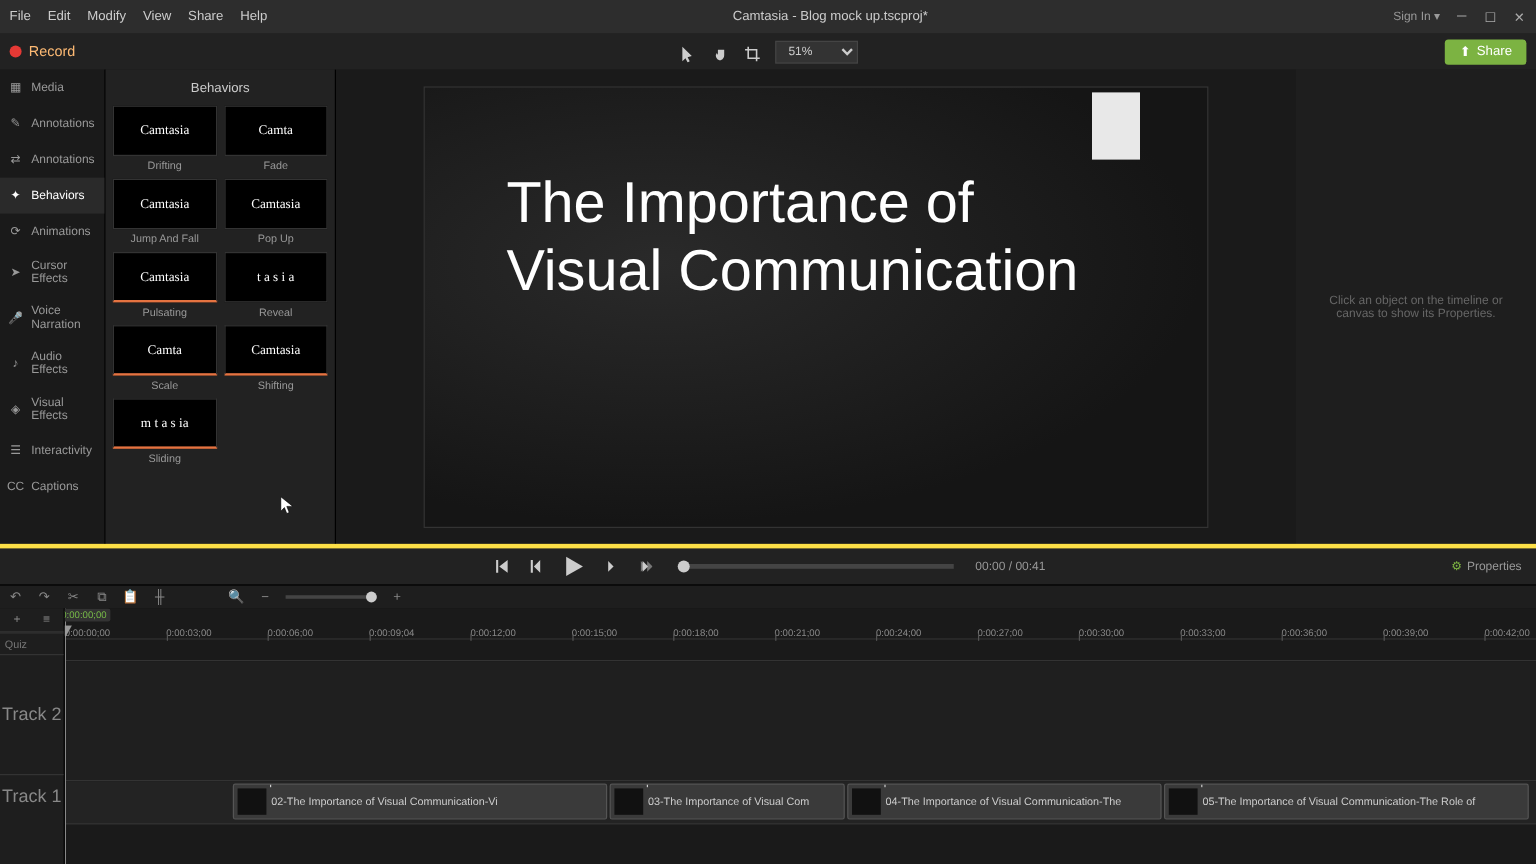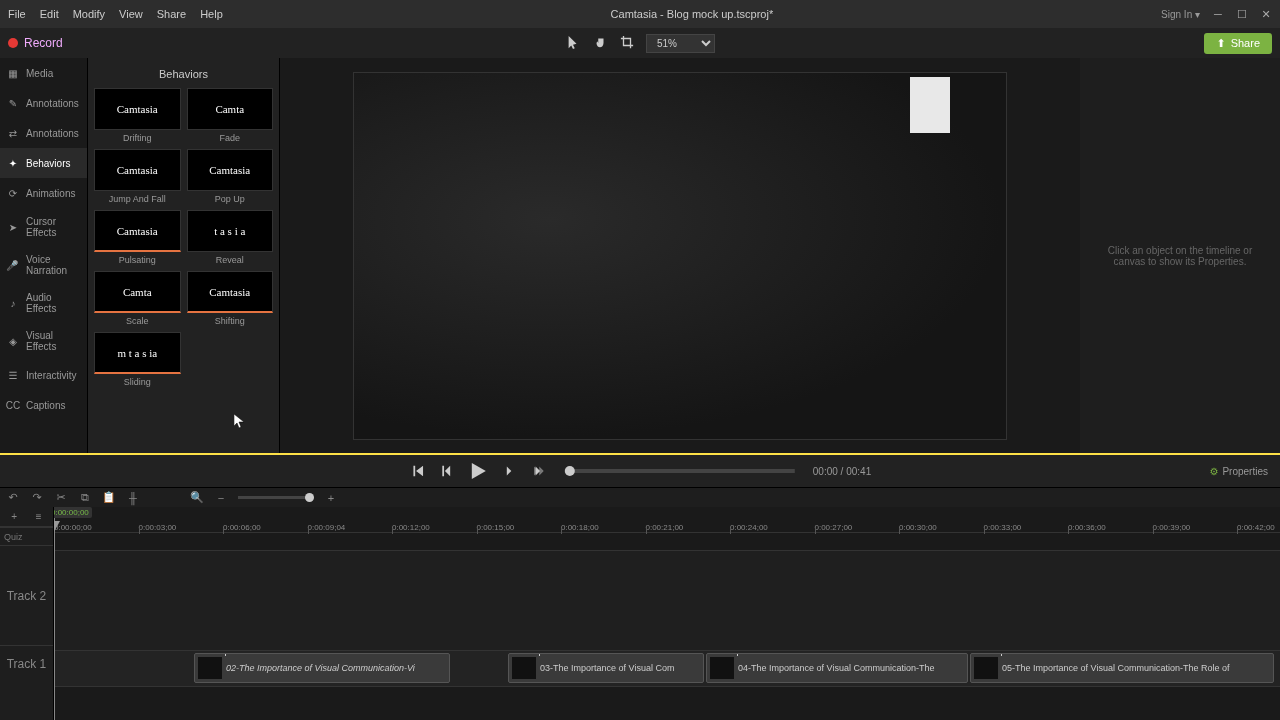--- a/index.html
+++ b/index.html
@@ -7,23 +7,23 @@
 
 .titlebar { height: 28px; background: #2d2d2d; display: flex; align-items: center; padding: 0 8px; }
 .menu-items { display: flex; gap: 14px; }
 .menu-item { color: #ccc; font-size: 11px; cursor: pointer; }
 .titlebar-center { flex: 1; text-align: center; color: #ccc; font-size: 11px; }
 .titlebar-right { display: flex; gap: 12px; align-items: center; }
 .signin { color: #999; font-size: 10px; }
 .winbtn { width: 12px; height: 12px; color: #aaa; cursor: pointer; display: inline-flex; align-items: center; justify-content: center; }
 
 .toolbar { height: 30px; background: #222; display: flex; align-items: center; padding: 0 8px; justify-content: space-between; }
-.record-btn { display: flex; align-items: center; gap: 6px; color: #f0abfc; font-size: 12px; font-weight: 500; cursor: pointer; }
+.record-btn { display: flex; align-items: center; gap: 6px; color: #fdba74; font-size: 12px; font-weight: 500; cursor: pointer; }
 .record-dot { width: 10px; height: 10px; border-radius: 50%; background: #e53935; }
-.toolbar-center { display: flex; align-items: flex-start; gap: 11px; position: absolute; left: 50%; transform: translateX(-50%); }
+.toolbar-center { display: flex; align-items: flex-end; gap: 11px; position: absolute; left: 50%; transform: translateX(-50%); }
 .tool-icon { width: 16px; height: 16px; color: #ccc; cursor: pointer; display: inline-flex; align-items: center; justify-content: center; }
 .zoom-select { background: #333; border: 1px solid #444; color: #ccc; font-size: 10px; padding: 2px 20px 2px 6px; }
 .share-btn { background: #7cb342; color: #fff; padding: 4px 12px; border-radius: 3px; font-size: 11px; display: flex; align-items: center; gap: 5px; cursor: pointer; }
 
 .main-area { display: flex; height: 395px; }
 
 .sidebar { width: 88px; background: #1a1a1a; border-right: 1px solid #000; }
 .sidebar-item { padding: 8px 6px; display: flex; align-items: center; gap: 6px; color: #999; font-size: 10px; cursor: pointer; }
 .sidebar-item.active { background: #2a2a2a; color: #fff; }
 .side-icon { width: 14px; height: 14px; display: inline-flex; align-items: center; justify-content: center; flex-shrink: 0; }
@@ -36,39 +36,39 @@
 .behavior-item.applied .behavior-thumb { border-bottom: 2px solid #e57341; }
 .behavior-label { color: #999; font-size: 9px; margin-top: 3px; }
 
 .canvas-area { flex: 1; background: #1a1a1a; display: flex; align-items: center; justify-content: center; padding: 10px; position: relative; }
 .canvas { width: 654px; height: 368px; background: radial-gradient(ellipse at 30% 40%, #2a2a2a 0%, #151515 70%); border: 1px solid #333; position: relative; overflow: hidden; }
 .canvas-text { position: absolute; left: 68px; top: 68px; color: #fff; font-size: 48px; font-weight: 300; line-height: 1.2; font-family: "Century Gothic", sans-serif; max-width: 520px; }
 .canvas-rect { position: absolute; top: 4px; right: 56px; width: 40px; height: 56px; background: #e8e8e8; }
 
 .props { width: 200px; background: #1e1e1e; display: flex; align-items: center; justify-content: center; text-align: center; color: #666; font-size: 10px; padding: 20px; }
 
-.playback-bar { height: 34px; background: #222; display: flex; align-items: center; padding: 0 12px; gap: 8px; border-top: 2px solid #fde047; }
+.playback-bar { height: 34px; background: #222; display: flex; align-items: center; padding: 0 12px; gap: 8px; border-top: 4px solid #fde047; }
 .pb-spacer { flex: 1; }
 .pb-controls { display: flex; align-items: center; gap: 10px; position: absolute; left: 50%; transform: translateX(-50%); }
 .pb-btn { color: #ccc; cursor: pointer; display: inline-flex; width: 18px; height: 18px; align-items: center; justify-content: center; }
 .play-btn { width: 26px; height: 26px; }
 .pb-scrub { height: 4px; width: 230px; background: #444; margin-left: 8px; position: relative; }
 .pb-scrub-head { position: absolute; left: 0; top: -3px; width: 10px; height: 10px; background: #ccc; border-radius: 50%; }
 .pb-time { color: #999; font-size: 10px; margin-left: 8px; }
 .pb-props { color: #999; font-size: 10px; display: flex; align-items: center; gap: 4px; cursor: pointer; }
 .gear { color: #7cb342; }
 
 .timeline-tools { height: 20px; background: #1e1e1e; display: flex; align-items: center; padding: 0 6px; gap: 10px; border-top: 1px solid #000; }
 .tl-tool { color: #888; cursor: pointer; width: 14px; height: 14px; display: inline-flex; align-items: center; justify-content: center; }
 .tl-zoom-slider { width: 76px; height: 3px; background: #444; position: relative; }
 .tl-zoom-thumb { position: absolute; right: 0; top: -3px; width: 9px; height: 9px; background: #ccc; border-radius: 50%; }
 
 .timeline { flex: 1; background: #1a1a1a; display: flex; }
 .track-headers { width: 54px; background: #1e1e1e; border-right: 1px solid #000; }
-.track-header { height: 36px; border-top: 1px solid #333; display: flex; align-items: center; justify-content: center; color: #888; font-size: 12px; }
+.track-header { height: 36px; border-top: 1px solid #333; display: flex; align-items: center; justify-content: center; color: #888; font-size: 15px; }
 .track-header.tall { height: 100px; }
 .quiz-header { height: 18px; font-size: 9px; padding-left: 4px; display: flex; align-items: center; color: #777; border-top: 1px solid #333; }
 .th-btns { height: 20px; display: flex; align-items: center; justify-content: space-around; padding: 2px; border-bottom: 1px solid #333; }
 .th-btn { color: #888; font-size: 10px; cursor: pointer; }
 
 .tracks-area { flex: 1; position: relative; overflow: hidden; }
 .ruler { height: 26px; background: #1a1a1a; position: relative; border-bottom: 1px solid #333; }
 .ruler-tick { position: absolute; bottom: 0; color: #888; font-size: 8px; }
 .ruler-tick::before { content: ''; position: absolute; left: 0; bottom: -2px; width: 1px; height: 6px; background: #555; }
 .playhead { position: absolute; left: 0; top: 0; width: 1px; height: 100%; background: #888; z-index: 5; }
@@ -222,20 +222,21 @@
         </div>
         <div class="behavior-item applied">
           <div class="behavior-thumb">m t a s ia</div>
           <div class="behavior-label">Sliding</div>
         </div>
       </div>
   </div>
 
   <div class="canvas-area">
     <div class="canvas">
+      <div class="canvas-text">The Importance of Visual Communication</div>
       <div class="canvas-rect"></div>
     </div>
   </div>
 
   <div class="props">
     <span>Click an object on the timeline or canvas to show its Properties.</span>
   </div>
 </div>
 
 <div class="playback-bar">
@@ -325,21 +326,21 @@
         <span class="ruler-tick" style="left: 760.5px;">0:00:27;00</span>
         <span class="ruler-tick" style="left: 845px;">0:00:30;00</span>
         <span class="ruler-tick" style="left: 929.5px;">0:00:33;00</span>
         <span class="ruler-tick" style="left: 1014px;">0:00:36;00</span>
         <span class="ruler-tick" style="left: 1098.5px;">0:00:39;00</span>
         <span class="ruler-tick" style="left: 1183px;">0:00:42;00</span>
       </div>
     <div class="quiz-lane"></div>
     <div class="track-lane"></div>
     <div class="track-lane t1" id="track1">
-        <div class="clip" style="left: 140px; width: 256px; font-style: italic;">
+        <div class="clip" style="left: 140px; width: 312px;">
           <span class="clip-mark" style="left:30px"></span>
           <div class="clip-thumb"></div>
           <span>02-The Importance of Visual Communication-Vi</span>
         </div>
         <div class="clip" style="left: 454px; width: 196px;">
           <span class="clip-mark" style="left:30px"></span>
           <div class="clip-thumb"></div>
           <span>03-The Importance of Visual Com</span>
         </div>
         <div class="clip" style="left: 652px; width: 262px;">

